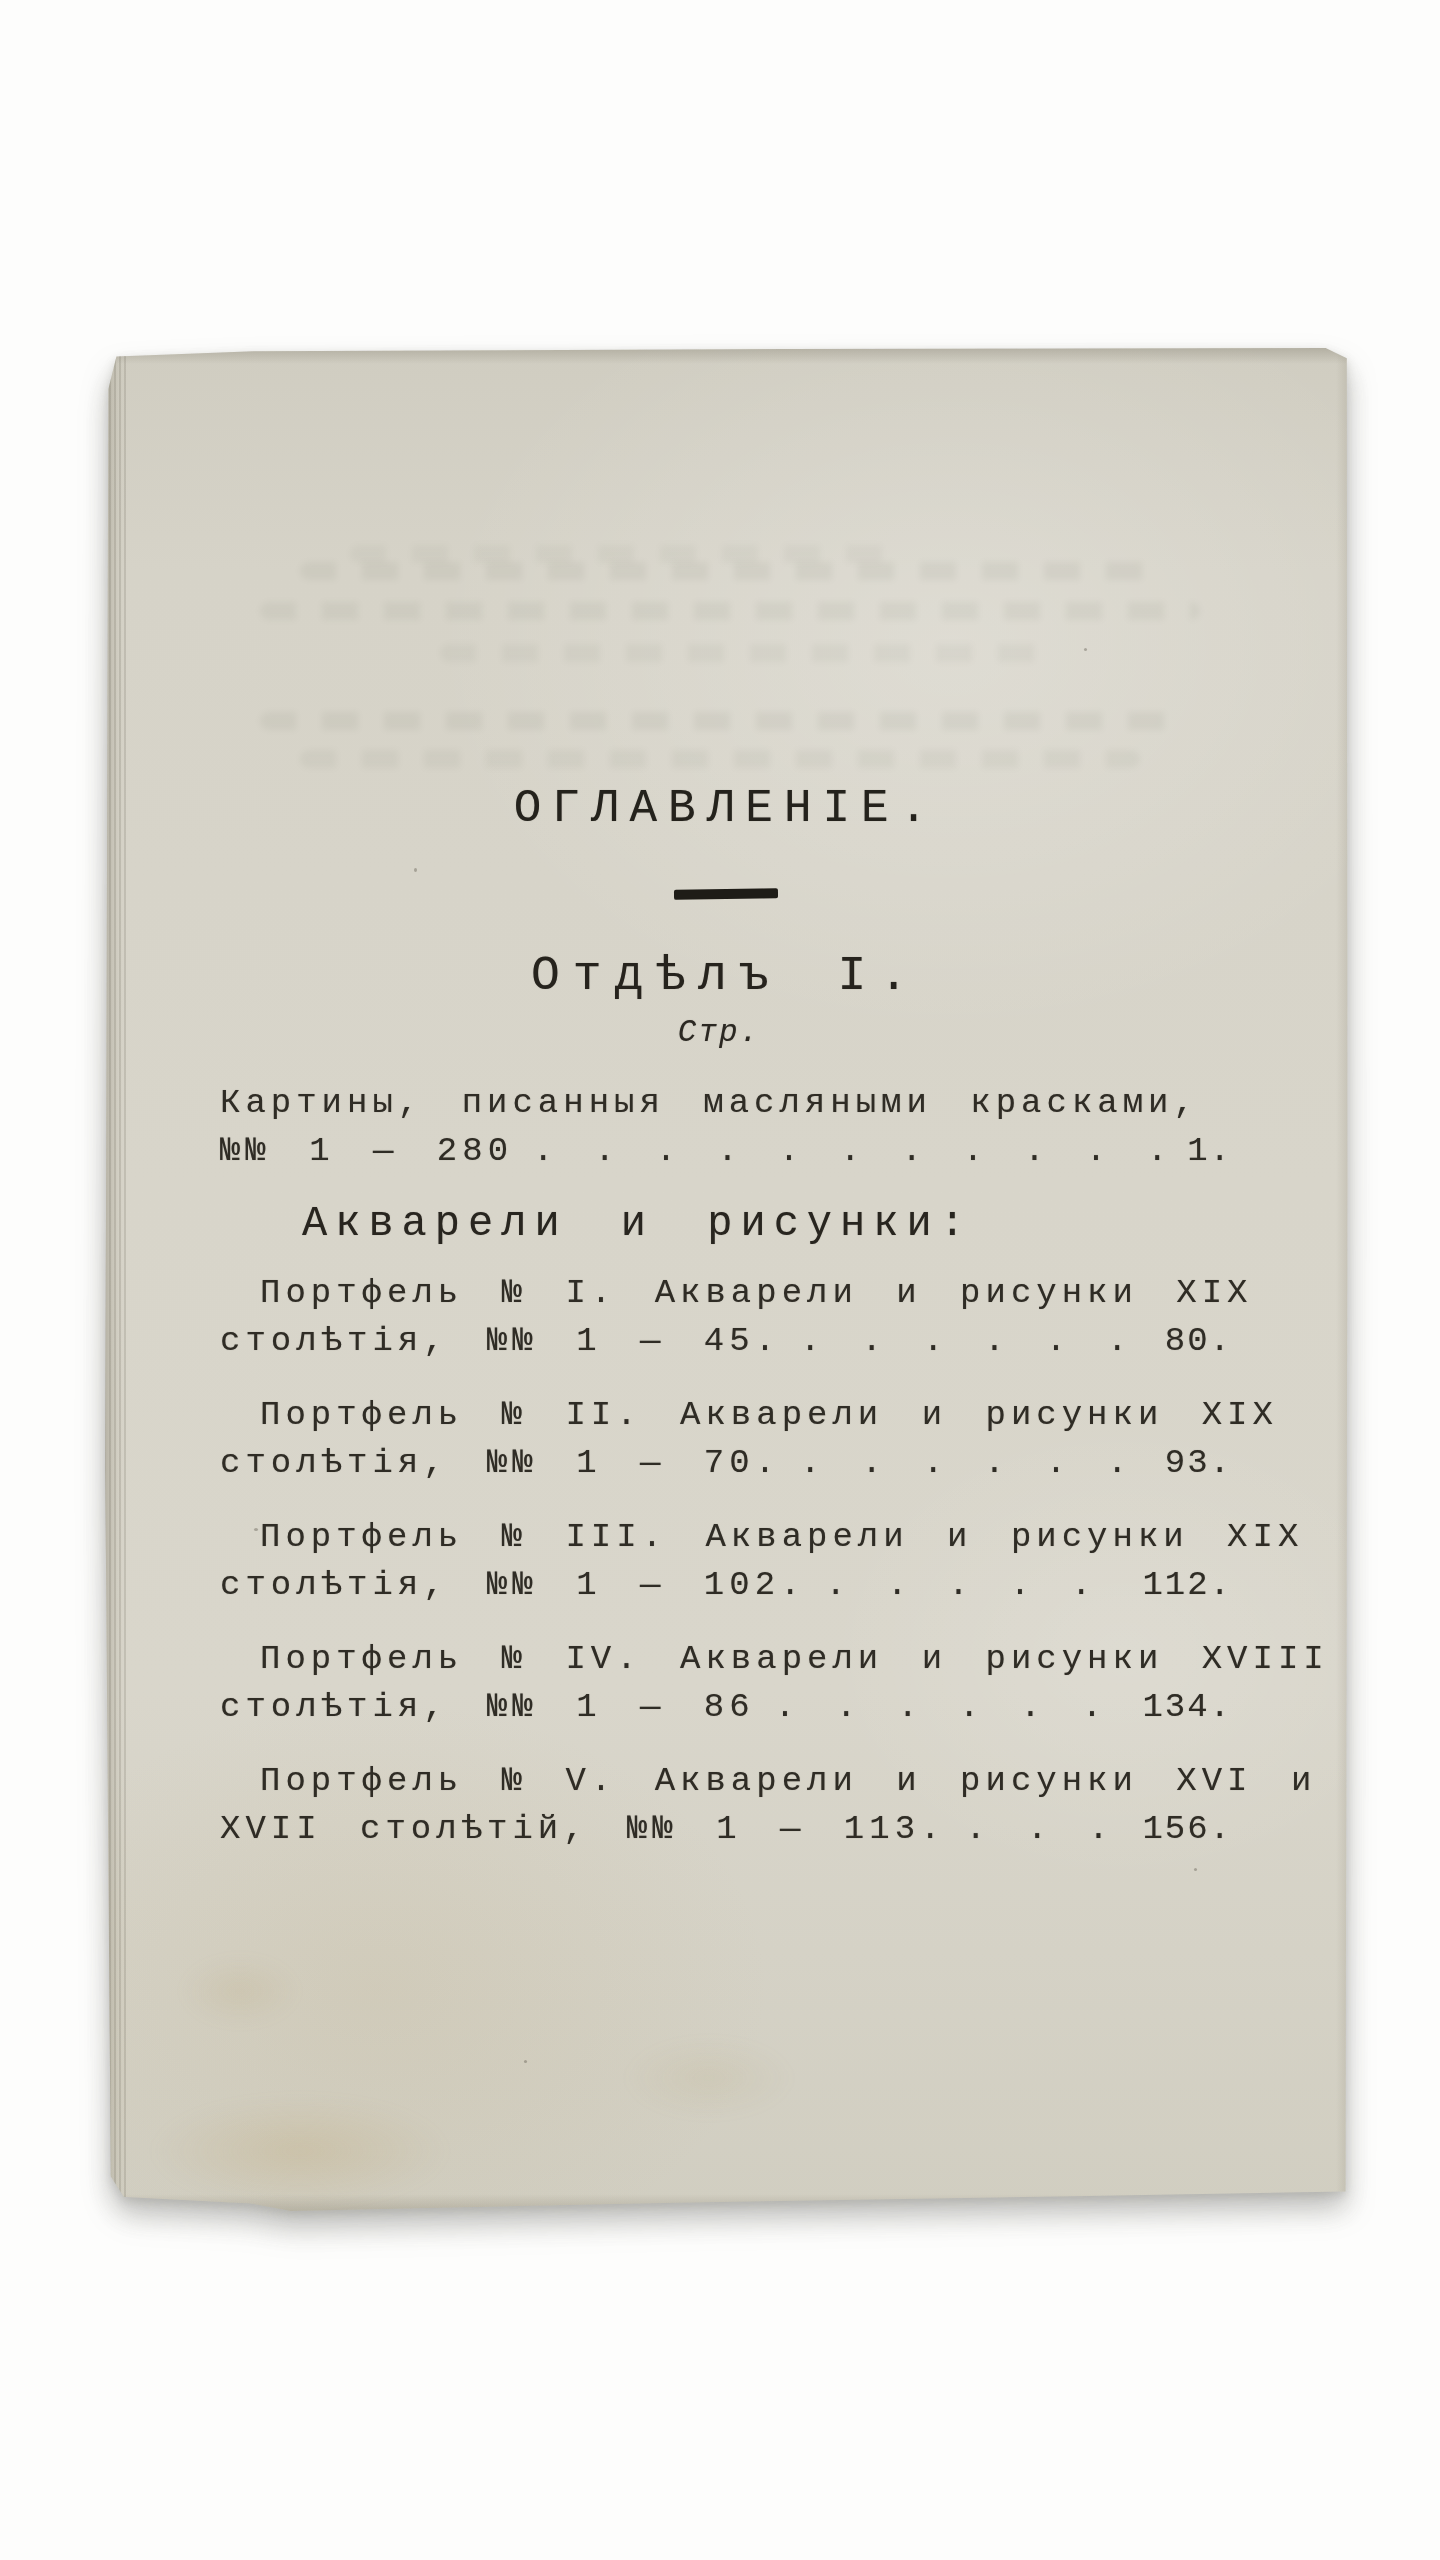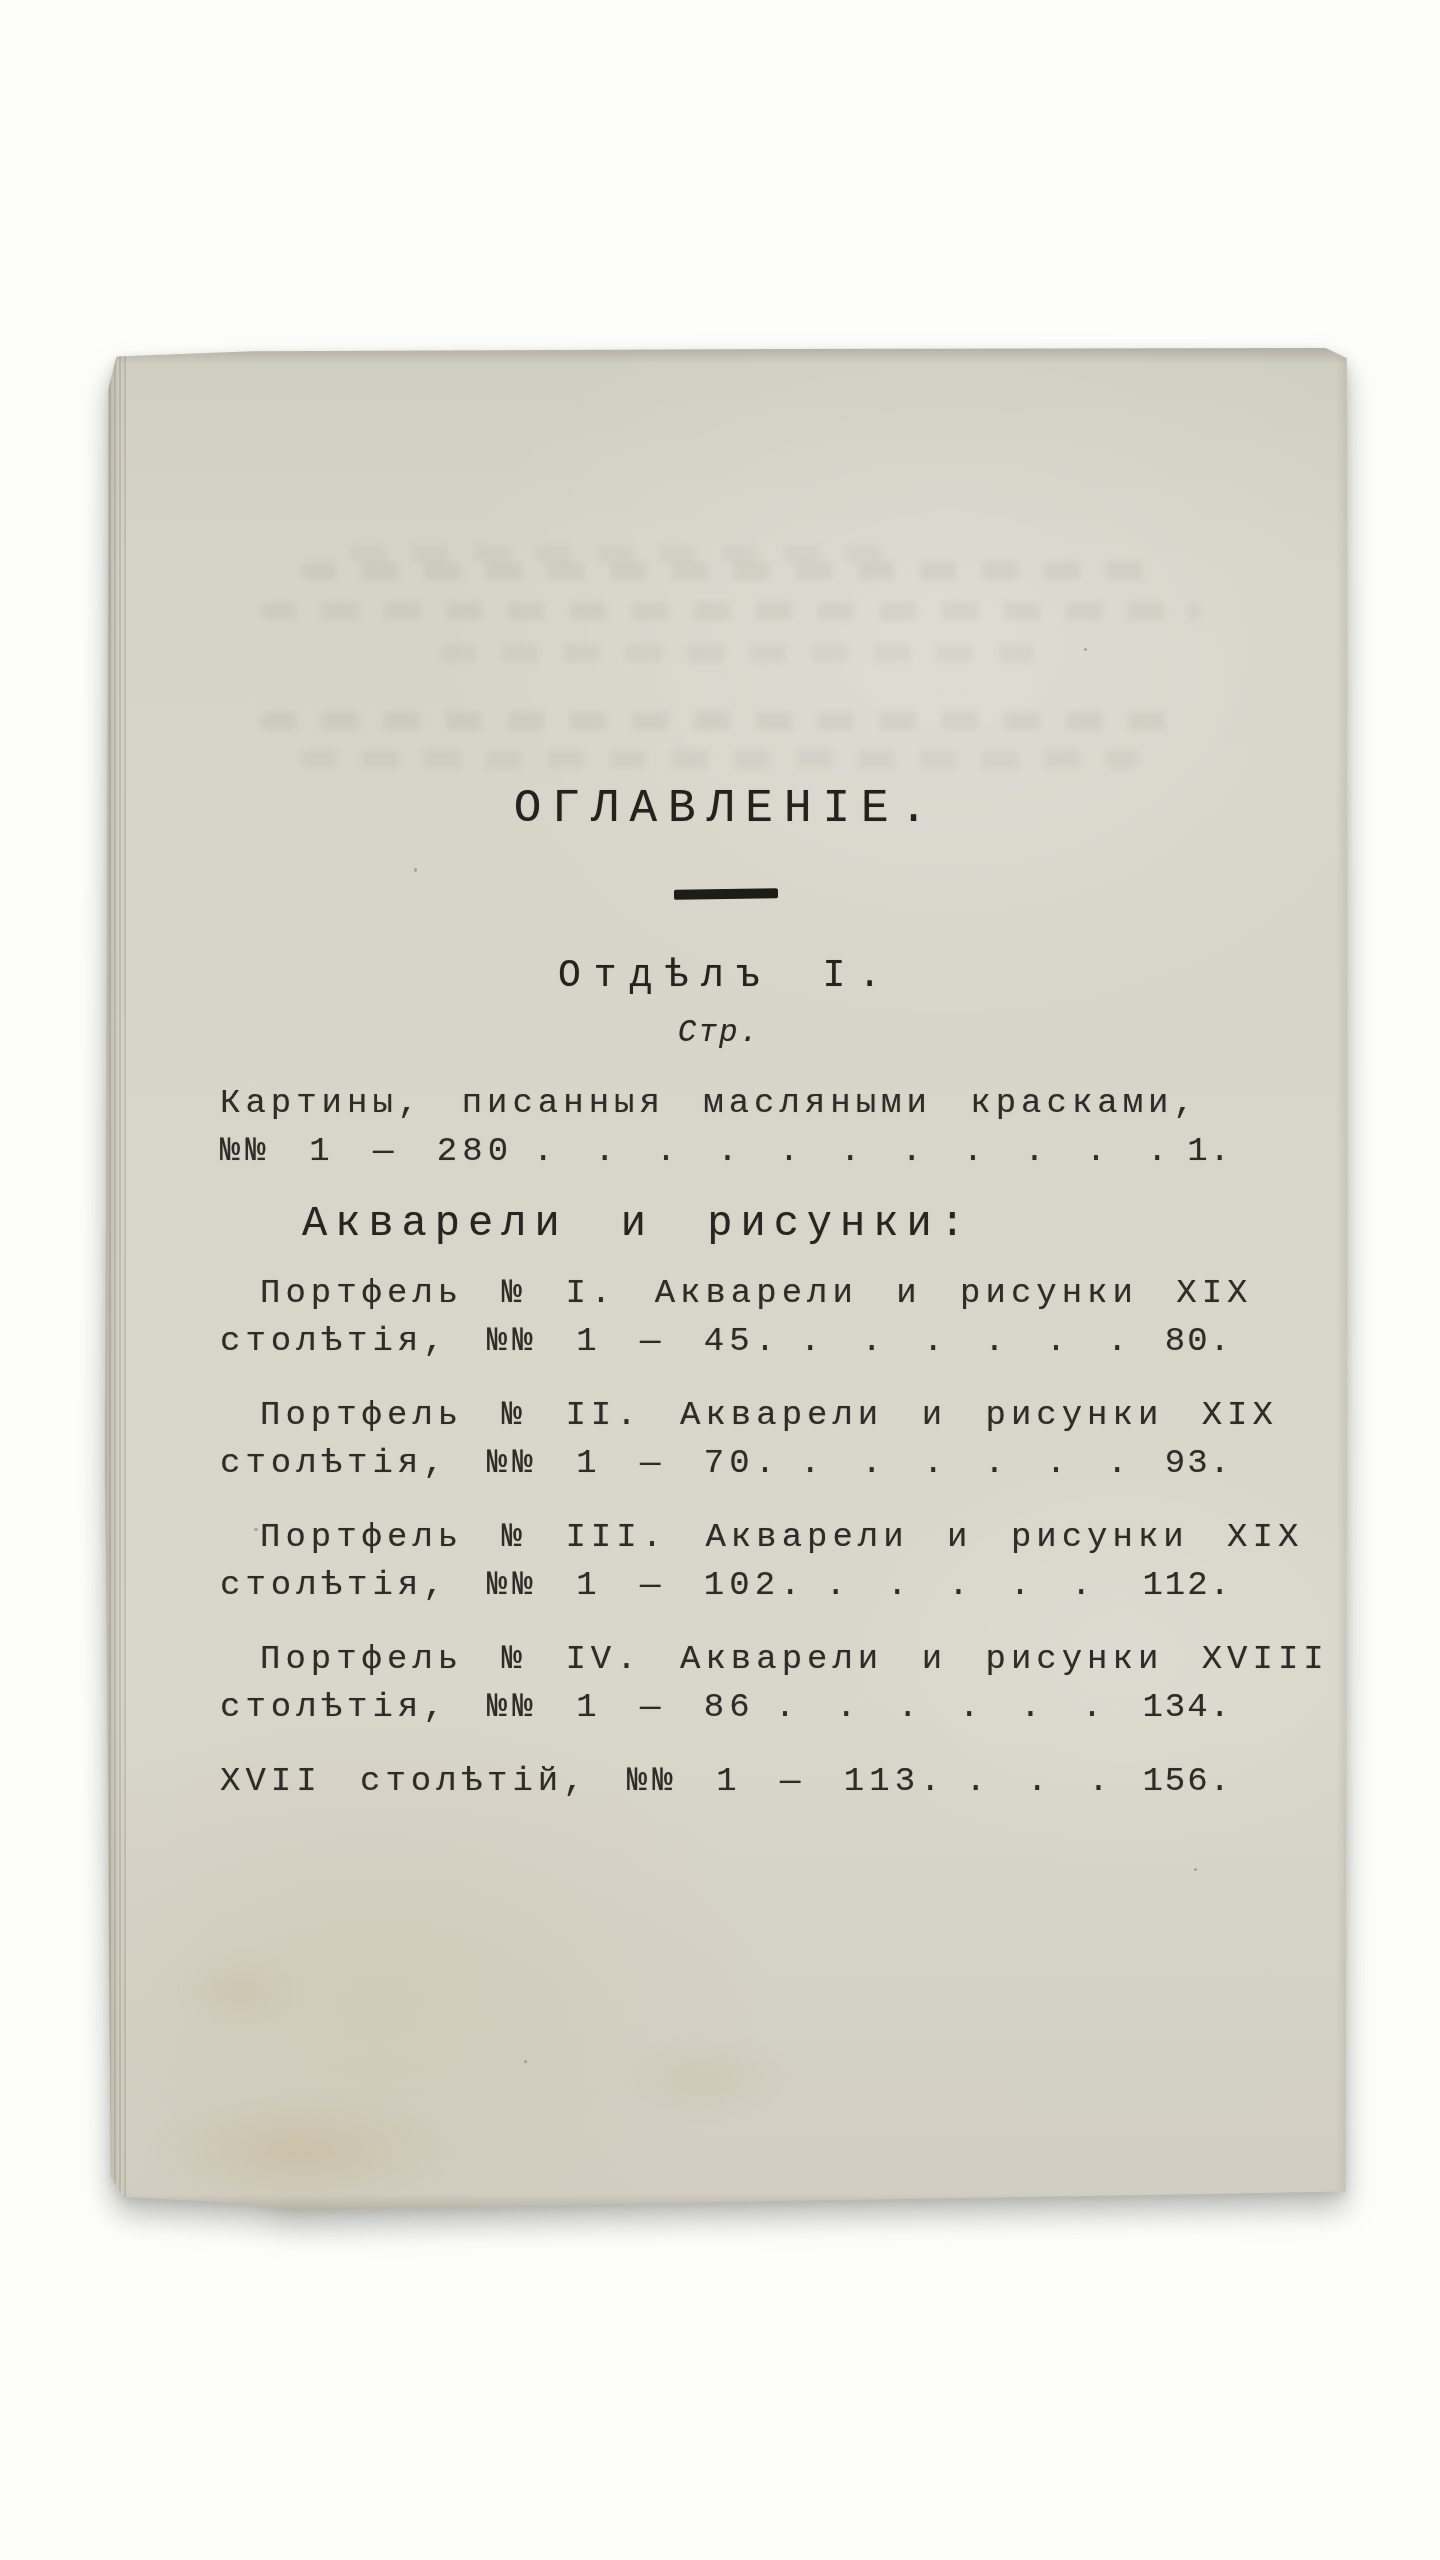--- a/index.html
+++ b/index.html
@@ -80,21 +80,21 @@
   .divider {
     margin: 54px auto 0;
     width: 104px; height: 10px;
     background: #1e1c17;
     border-radius: 2px;
     transform: rotate(-1deg);
   }
   .sec-heading {
     margin-top: 54px;
     text-align: center;
-    font-size: 38px; line-height: 46px;
+    font-size: 48px; line-height: 46px;
     letter-spacing: 13px;
     word-spacing: 14px;
     color: #26231d;
     white-space: nowrap;
   }
   .sec-heading.h2 { margin-top: 38px; }
   .str {
     margin-top: 16px;
     text-align: center;
     font-style: italic;
@@ -217,20 +217,21 @@
           <div class="entry">
             <div class="eline1">Портфель № IV. Акварели и рисунки XVIII</div>
             <div class="leader">
               <span class="etext">столѣтія, №№ 1 — 86</span>
               <span class="dots">...........</span>
               <span class="pagenum">134.</span>
             </div>
           </div>
 
           <div class="entry">
+            <div class="eline1">Портфель № V. Акварели и рисунки XVI и</div>
             <div class="leader">
               <span class="etext">XVII столѣтій, №№ 1 — 113.</span>
               <span class="dots">........</span>
               <span class="pagenum">156.</span>
             </div>
           </div>
 
         </div>
       </div>
 

